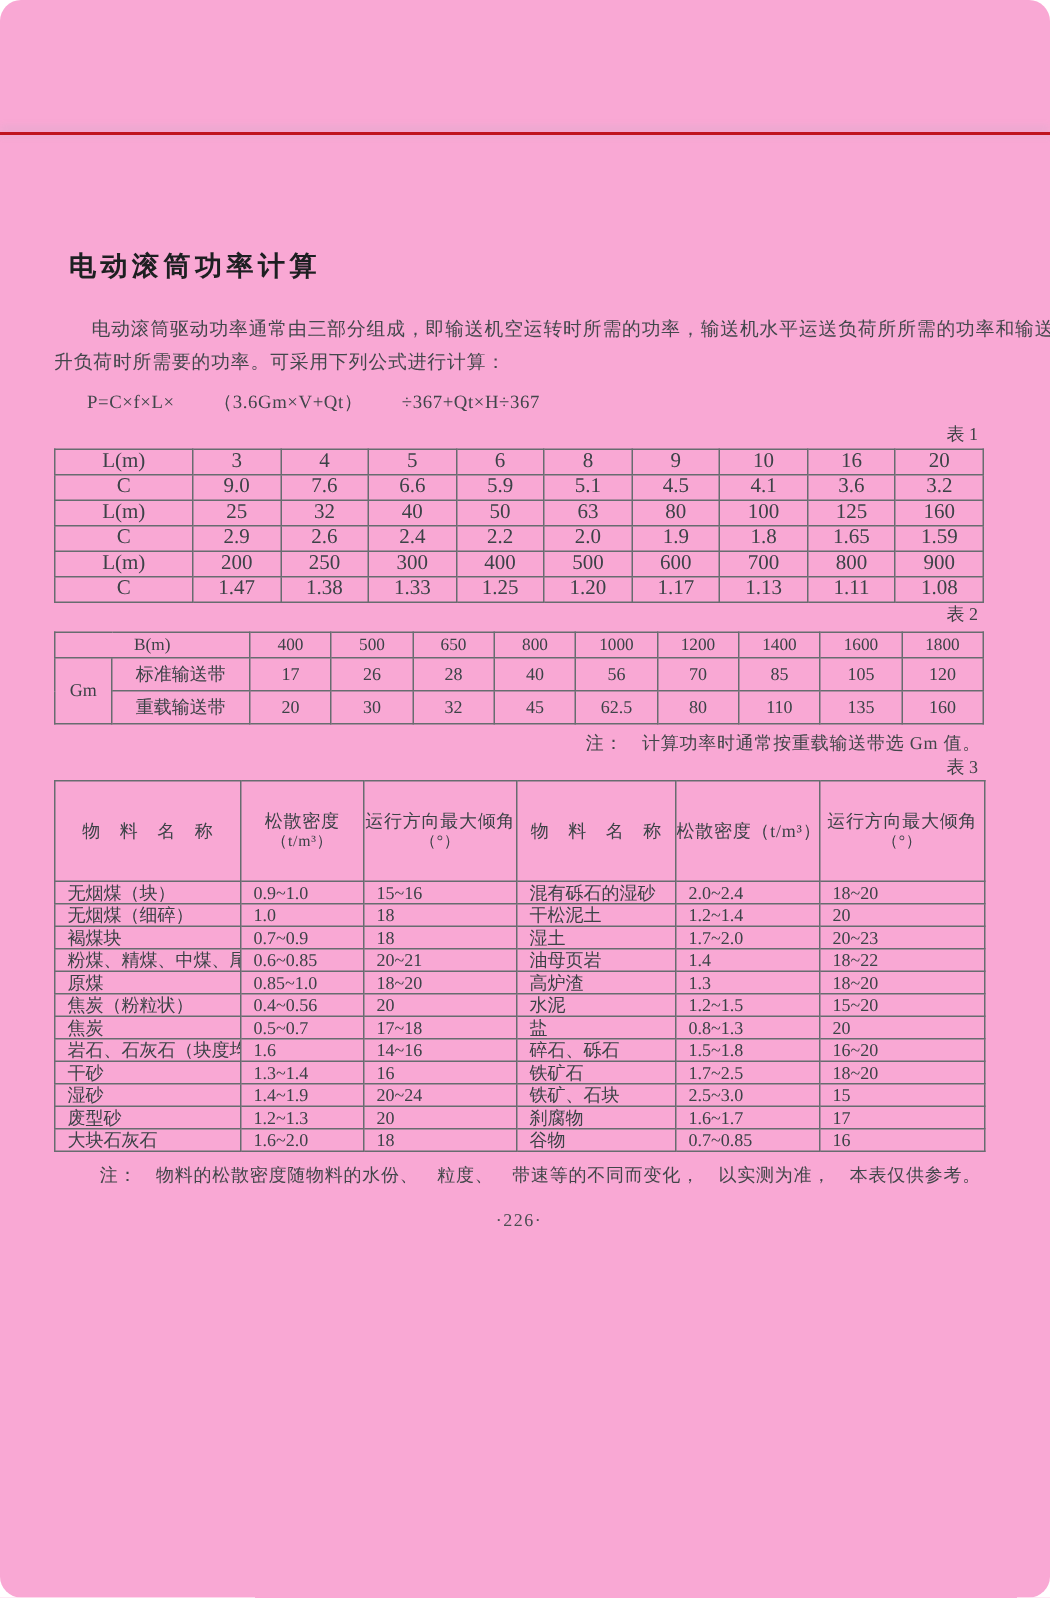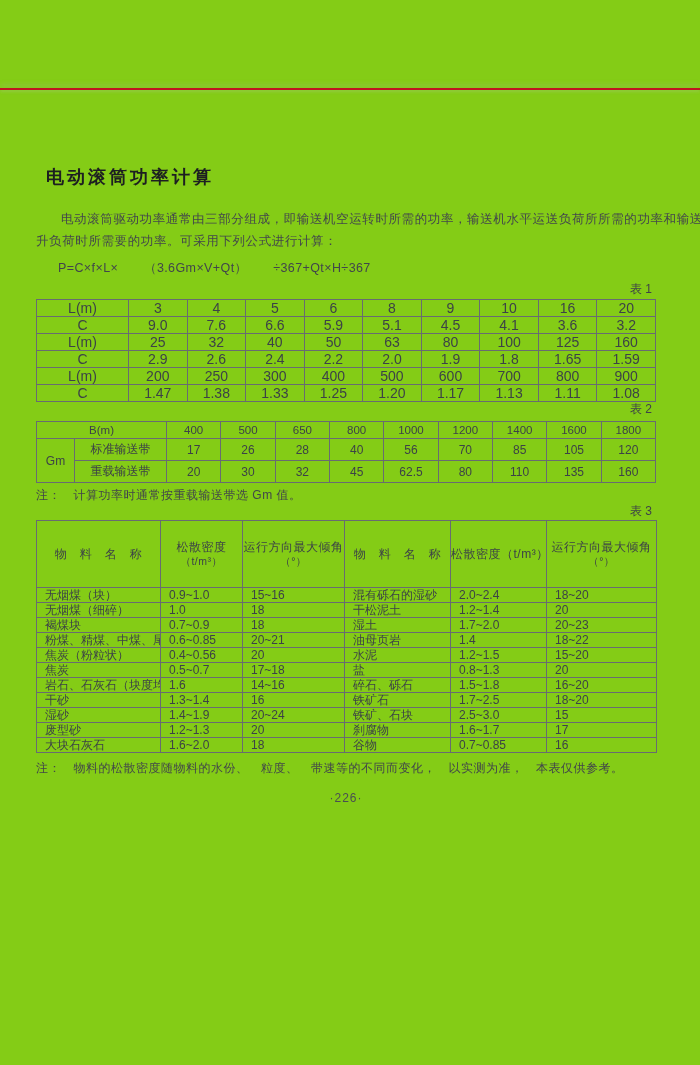--- a/index.html
+++ b/index.html
@@ -1,19 +1,20 @@
 <!DOCTYPE html>
 <html><head>
 <meta charset="utf-8">
 <style>
   html,body{margin:0;padding:0;background:#ffffff;}
   .page{
-    position:relative;width:700px;height:1065px;background:#84cc16;
-    font-family:Liberation Sans, sans-serif;color:#41464b;
+    position:relative;width:700px;height:1065px;background:#f9a8d4;
+    font-family:Liberation Serif, serif;color:#41464b;
     overflow:hidden;
+    border-radius:14px;
   }
   .red-rule{
     position:absolute;top:88px;left:0;width:700px;height:2px;background:#c01420;
     box-shadow:0 -3px 5px rgba(170,180,195,0.35), 0 2px 3px rgba(200,205,215,0.25);
   }
   .content{position:absolute;left:36px;top:166px;width:620px;}
   h1.title{
     font-size:18px;line-height:22px;font-weight:bold;color:#1d1f21;
     letter-spacing:3px;margin:0 0 20px 10px;
   }
@@ -25,21 +26,21 @@
   .tbl-label{text-align:right;font-size:12px;line-height:14px;margin:2px 4px 0 0;color:#3f4347;}
   table{border-collapse:collapse;width:620px;table-layout:fixed;color:#3c4247;}
   td,th{border:1px solid #686c70;overflow:hidden;white-space:nowrap;}
   .t1{margin-top:3px;font-size:14px;}
   .t1 td{height:16px;text-align:center;padding:0;}
   .t2{margin-top:5px;font-size:11.5px;}
   .t2 td{text-align:center;padding:0;}
   .t2 tr.hdr td{height:16px;}
   .t2 tr.dat td{height:21px;font-size:12px;}
   .lbl2{margin-top:0;}
-  .note{font-size:12px;line-height:14px;text-align:left;margin:5px 2px 0 0;letter-spacing:0.5px;color:#42464a;}
+  .note{font-size:12px;line-height:14px;text-align:right;margin:5px 2px 0 0;letter-spacing:0.5px;color:#42464a;}
   .t3{margin-top:2px;font-size:12px;}
   .t3 th{font-weight:normal;padding:19px 0;font-size:12px;letter-spacing:0.5px;}
   .t3 .hl{display:block;line-height:15px;text-align:center;}
   .t3 .small{font-size:10.5px;line-height:13px;}
   .t3 td{height:14px;line-height:14px;padding:0 0 0 8px;text-align:left;}
   .footnote{margin-top:8px;}
   .pageno{text-align:center;font-size:12px;margin-top:16px;letter-spacing:1px;color:#4a4e52;}
 </style>
 </head>
 <body>
@@ -268,20 +269,28 @@
           </tr>
           <tr>
             <td>粉煤、精煤、中煤、尾煤</td>
             <td>0.6~0.85</td>
             <td>20~21</td>
             <td>油母页岩</td>
             <td>1.4</td>
             <td>18~22</td>
           </tr>
           <tr>
+            <td>原煤</td>
+            <td>0.85~1.0</td>
+            <td>18~20</td>
+            <td>高炉渣</td>
+            <td>1.3</td>
+            <td>18~20</td>
+          </tr>
+          <tr>
             <td>焦炭（粉粒状）</td>
             <td>0.4~0.56</td>
             <td>20</td>
             <td>水泥</td>
             <td>1.2~1.5</td>
             <td>15~20</td>
           </tr>
           <tr>
             <td>焦炭</td>
             <td>0.5~0.7</td>

